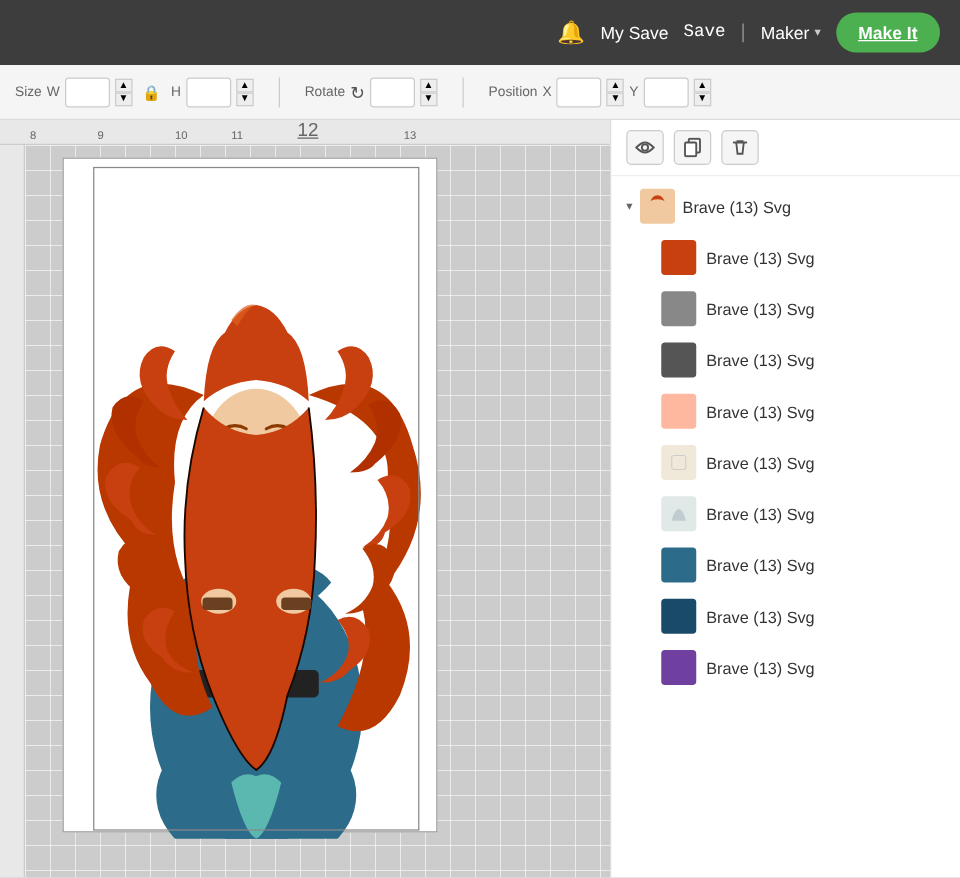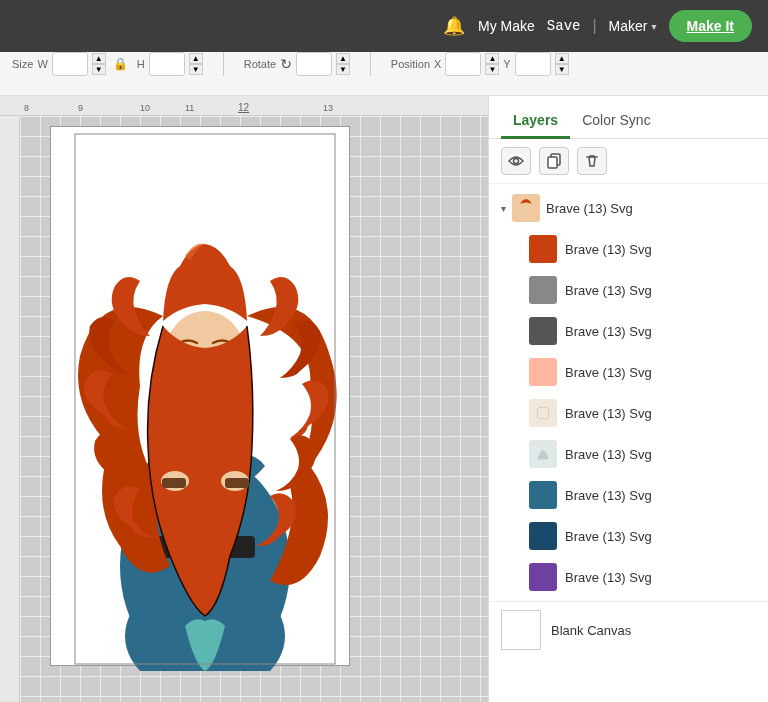--- a/index.html
+++ b/index.html
@@ -34,21 +34,21 @@
       cursor: pointer;
       text-decoration: underline;
     }
 
     
     .toolbar {
       background: #f5f5f5;
       border-bottom: 1px solid #ddd;
       height: 44px;
       display: flex;
-      align-items: flex-start;
+      align-items: center;
       padding: 0 12px;
       gap: 16px;
     }
     .toolbar-group { display: flex; align-items: center; gap: 4px; }
     .toolbar-label { font-size: 11px; color: #666; }
     .toolbar-input {
       width: 36px;
       height: 24px;
       border: 1px solid #ccc;
       border-radius: 3px;
@@ -277,21 +277,21 @@
     .layers-list::-webkit-scrollbar-track { background: #f1f1f1; }
     .layers-list::-webkit-scrollbar-thumb { background: #ccc; border-radius: 4px; }
   </style>
 </head>
 <body>
 
 <header class="header">
   <div class="header-left"></div>
   <div class="header-right">
     <span class="bell-icon">🔔</span>
-    <span class="my-stuff">My Make</span>
+    <span class="my-stuff">My Save</span>
     <button class="save-btn">Save</button>
     <span class="divider-v">|</span>
     <button class="maker-dropdown">
       <span>Maker</span>
       <span class="maker-chevron">▾</span>
     </button>
     <button class="make-it-btn">Make It</button>
   </div>
 </header>
 
@@ -342,21 +342,21 @@
 
 <div class="main-area">
 
   <div class="canvas-area">
 
     <div class="ruler-top">
       <span style="position:absolute;left:24px;bottom:2px;font-size:9px;color:#666;">8</span>
       <span style="position:absolute;left:78px;bottom:2px;font-size:9px;color:#666;">9</span>
       <span style="position:absolute;left:130px;bottom:2px;font-size:9px;color:#666;margin-left:10px;">10</span>
       <span style="position:absolute;left:185px;bottom:2px;font-size:9px;color:#666;text-align:center;">11</span>
-      <span style="position:absolute;left:238px;bottom:2px;font-size:10px;color:#666;text-decoration:underline;">12</span>
+      <span style="position:absolute;left:238px;bottom:2px;font-size:15px;color:#666;text-decoration:underline;">12</span>
       <span style="position:absolute;left:291px;bottom:2px;font-size:9px;color:#666;margin-left:32px;">13</span>
     </div>
 
     <div class="ruler-left"></div>
 
     <div class="canvas-scrollbar">
       <div class="scrollbar-thumb"></div>
     </div>
 
     <div class="canvas-content">
@@ -430,28 +430,20 @@
           <path d="M135,500 Q145,490 155,495 Q165,490 175,500 Q165,540 155,545 Q145,540 135,500Z" fill="#5ab8b0"></path>
 
           <rect x="25" y="8" width="260" height="530" fill="none" stroke="#888" stroke-width="1"></rect>
         </svg>
       </div>
     </div>
   </div>
 
   <div class="right-panel">
 
-    <div class="panel-tabs">
-      <div class="panel-tab active">
-        <span>Layers</span>
-      </div>
-      <div class="panel-tab">
-        <span>Color Sync</span>
-      </div>
-    </div>
 
     <div class="panel-toolbar">
 
       <button class="panel-tool-btn">
         <svg width="16" height="12" viewBox="0 0 16 12" fill="none" xmlns="http://www.w3.org/2000/svg">
           <path d="M8 2C5 2 2.5 4.5 1 6C2.5 7.5 5 10 8 10C11 10 13.5 7.5 15 6C13.5 4.5 11 2 8 2Z" stroke="#555" stroke-width="1.5" fill="none"></path>
           <circle cx="8" cy="6" r="2.5" stroke="#555" stroke-width="1.5" fill="none"></circle>
         </svg>
       </button>
 
@@ -557,20 +549,16 @@
 
       <div class="layer-item">
         <div class="layer-thumb" style="background:#7040a0;">
           <svg width="24" height="24" viewBox="0 0 30 30">
             <path d="M8,26 Q10,16 15,13 Q20,16 22,26Z" fill="#7040a0"></path>
           </svg>
         </div>
         <span class="layer-name">Brave (13) Svg</span>
       </div>
 
-      <div class="blank-canvas-item">
-        <div class="blank-canvas-thumb"></div>
-        <span class="blank-canvas-label">Blank Canvas</span>
-      </div>
     </div>
   </div>
 
 </div>
 
 </body></html>

